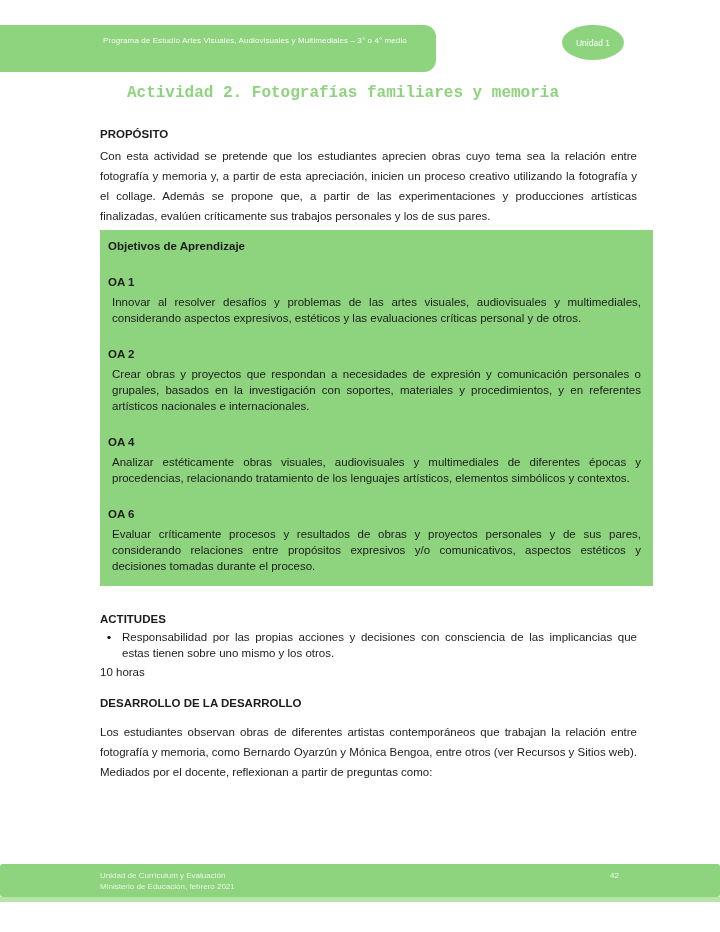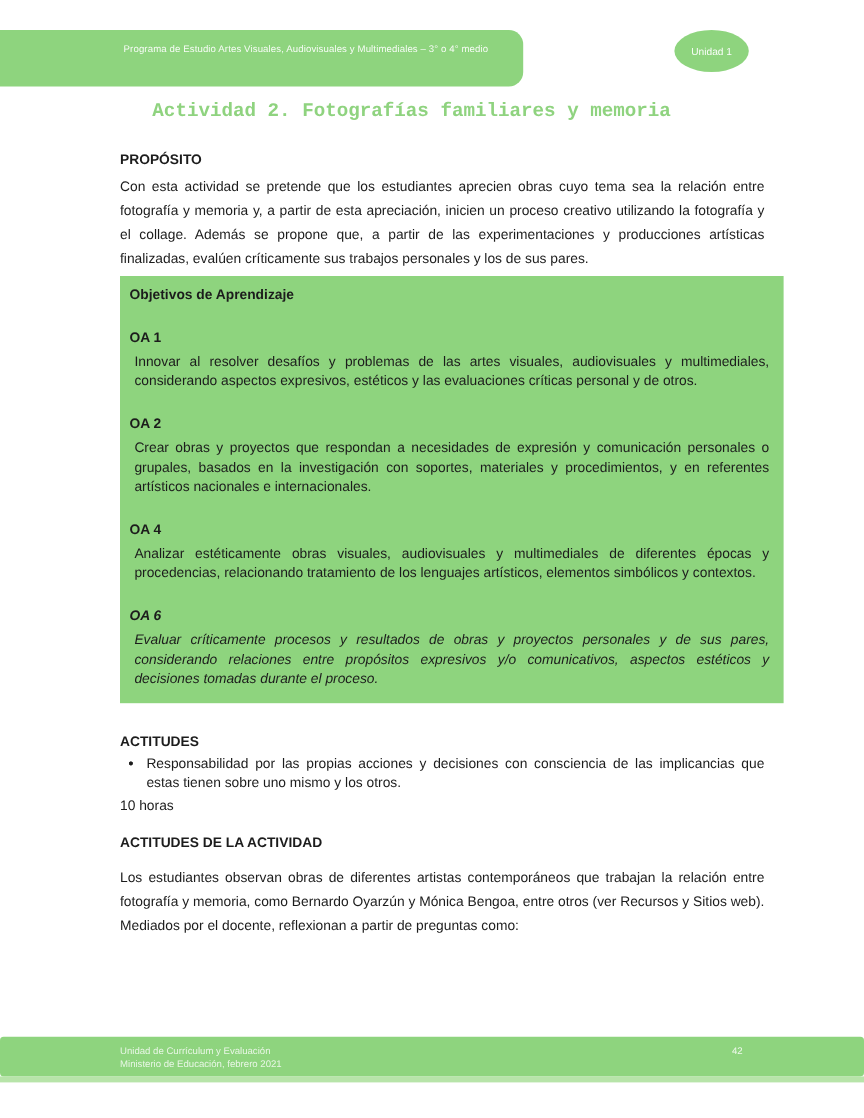--- a/index.html
+++ b/index.html
@@ -45,21 +45,21 @@
   #proposito-body{margin-top:5px;}
   
   .oa-box{
     margin-top:4px;width:553px;box-sizing:border-box;
     background:var(--green);padding:8px 8px;min-height:338px;
   }
   .oa-box-heading{
     font-size:11.5px;font-weight:bold;line-height:16px;margin:0 0 20px 0;
   }
   .oa-item{margin-bottom:20px;}
-  .oa-item:last-child{margin-bottom:0;font-style:italic;}
+  .oa-item:last-child{margin-bottom:0;}
   .oa-code{font-size:11.5px;font-weight:bold;line-height:16px;margin:0;}
   .oa-text{font-size:11.5px;line-height:16px;text-align:justify;margin:4px;}
   
   #actitudes-heading{margin-top:26px;}
   .bullet-list{margin:3px 0 0 0;padding:0;list-style:none;width:537px;}
   .bullet-item{
     position:relative;padding-left:22px;margin-top:3px;
     font-size:11.5px;line-height:16px;text-align:justify;
   }
   .bullet-dot{position:absolute;left:7px;top:0;font-size:11.5px;}
@@ -134,21 +134,21 @@
       <span class="bullet-dot">•</span>
     </li>
     <li class="bullet-item">
       <span class="bullet-dot">•</span>
       <span>Responsabilidad por las propias acciones y decisiones con consciencia de las implicancias que estas tienen sobre uno mismo y los otros.</span>
     </li>
   </ul>
 
   <p id="duracion-value">10 horas</p>
 
-  <h3 class="sec-heading" id="desarrollo-heading">ACTITUDES DE LA ACTIVIDAD</h3>
+  <h3 class="sec-heading" id="desarrollo-heading">DESARROLLO DE LA DESARROLLO</h3>
   <p class="body-text" id="desarrollo-body">Los estudiantes observan obras de diferentes artistas contemporáneos que trabajan la relación entre fotografía y memoria, como Bernardo Oyarzún y Mónica Bengoa, entre otros (ver Recursos y Sitios web). Mediados por el docente, reflexionan a partir de preguntas como:</p>
 
 </div>
 
 <div class="footer-bar"></div>
 <div class="footer-strip"></div>
 <div class="footer-text">
   <div>Unidad de Currículum y Evaluación</div>
   <div>Ministerio de Educación, febrero 2021</div>
 </div>

